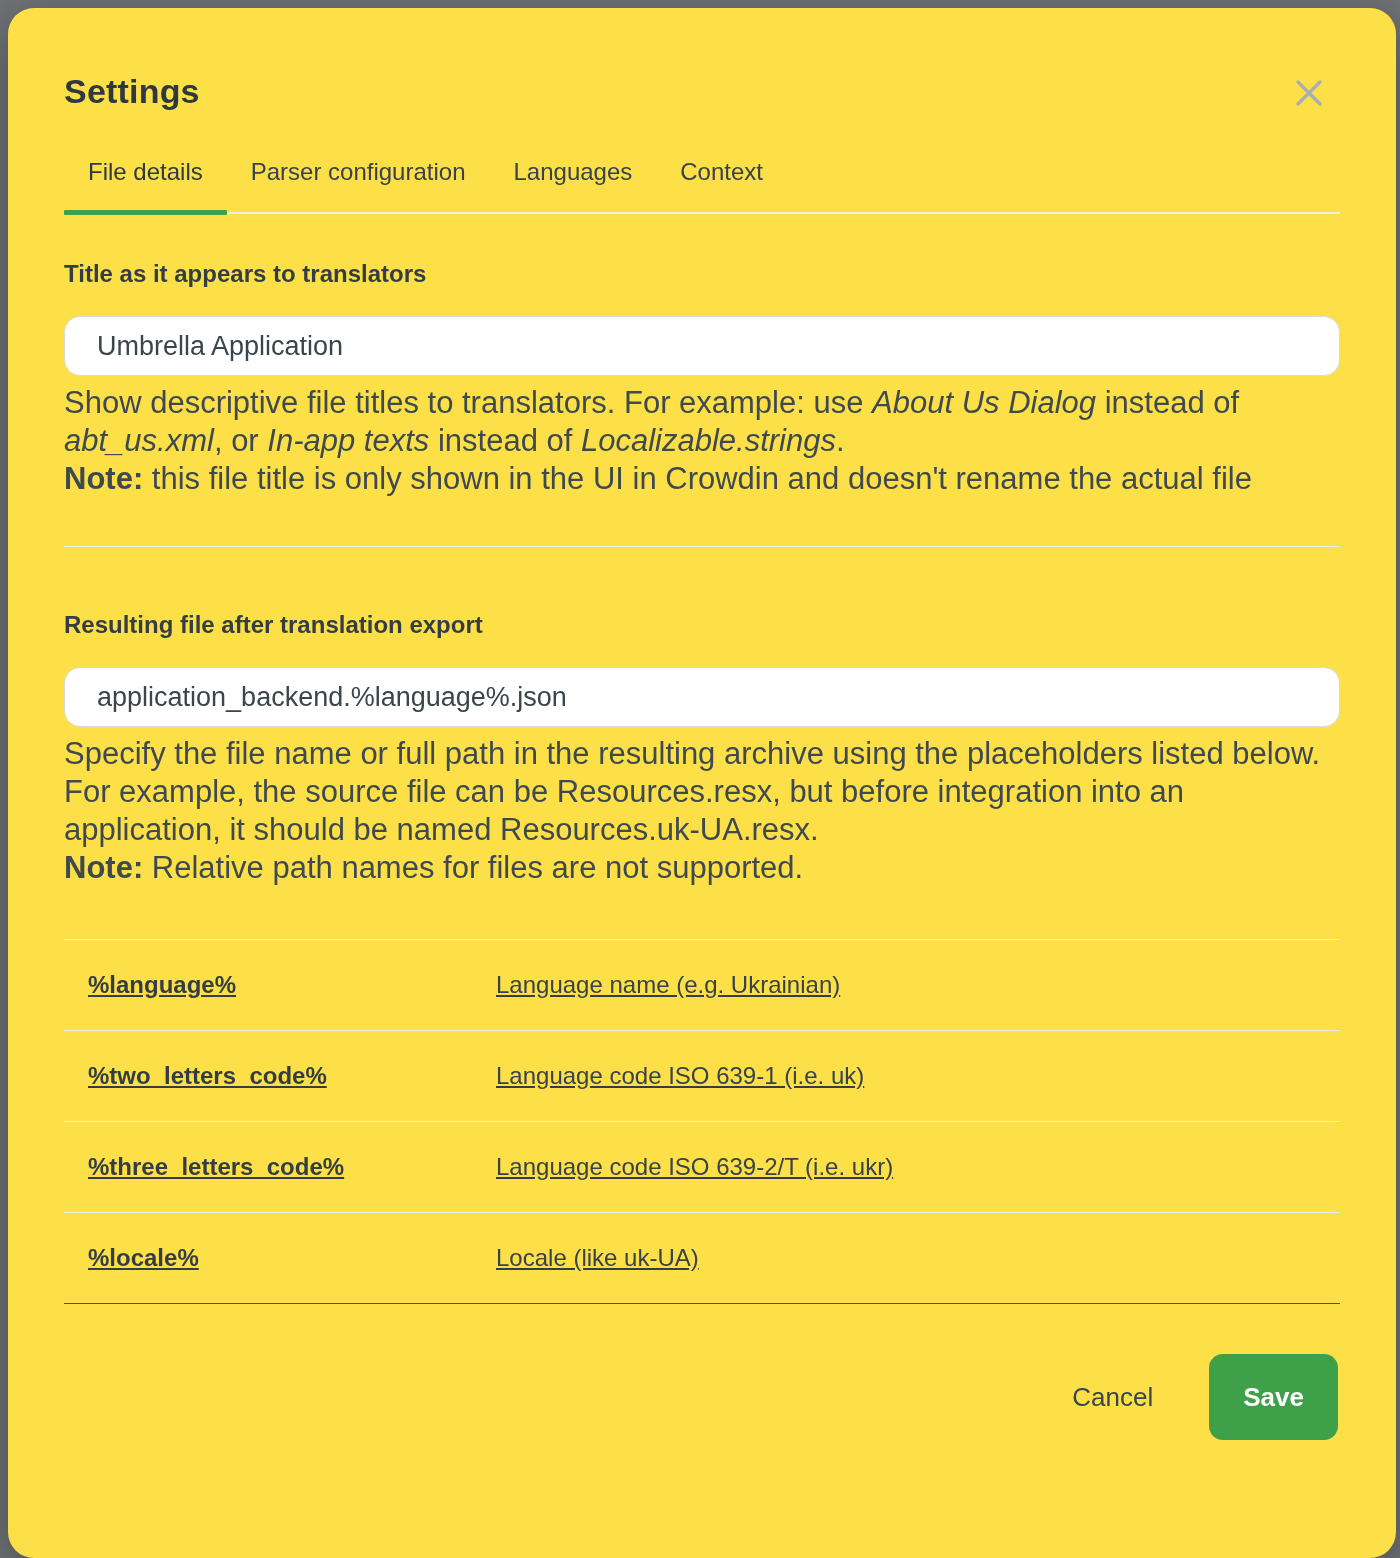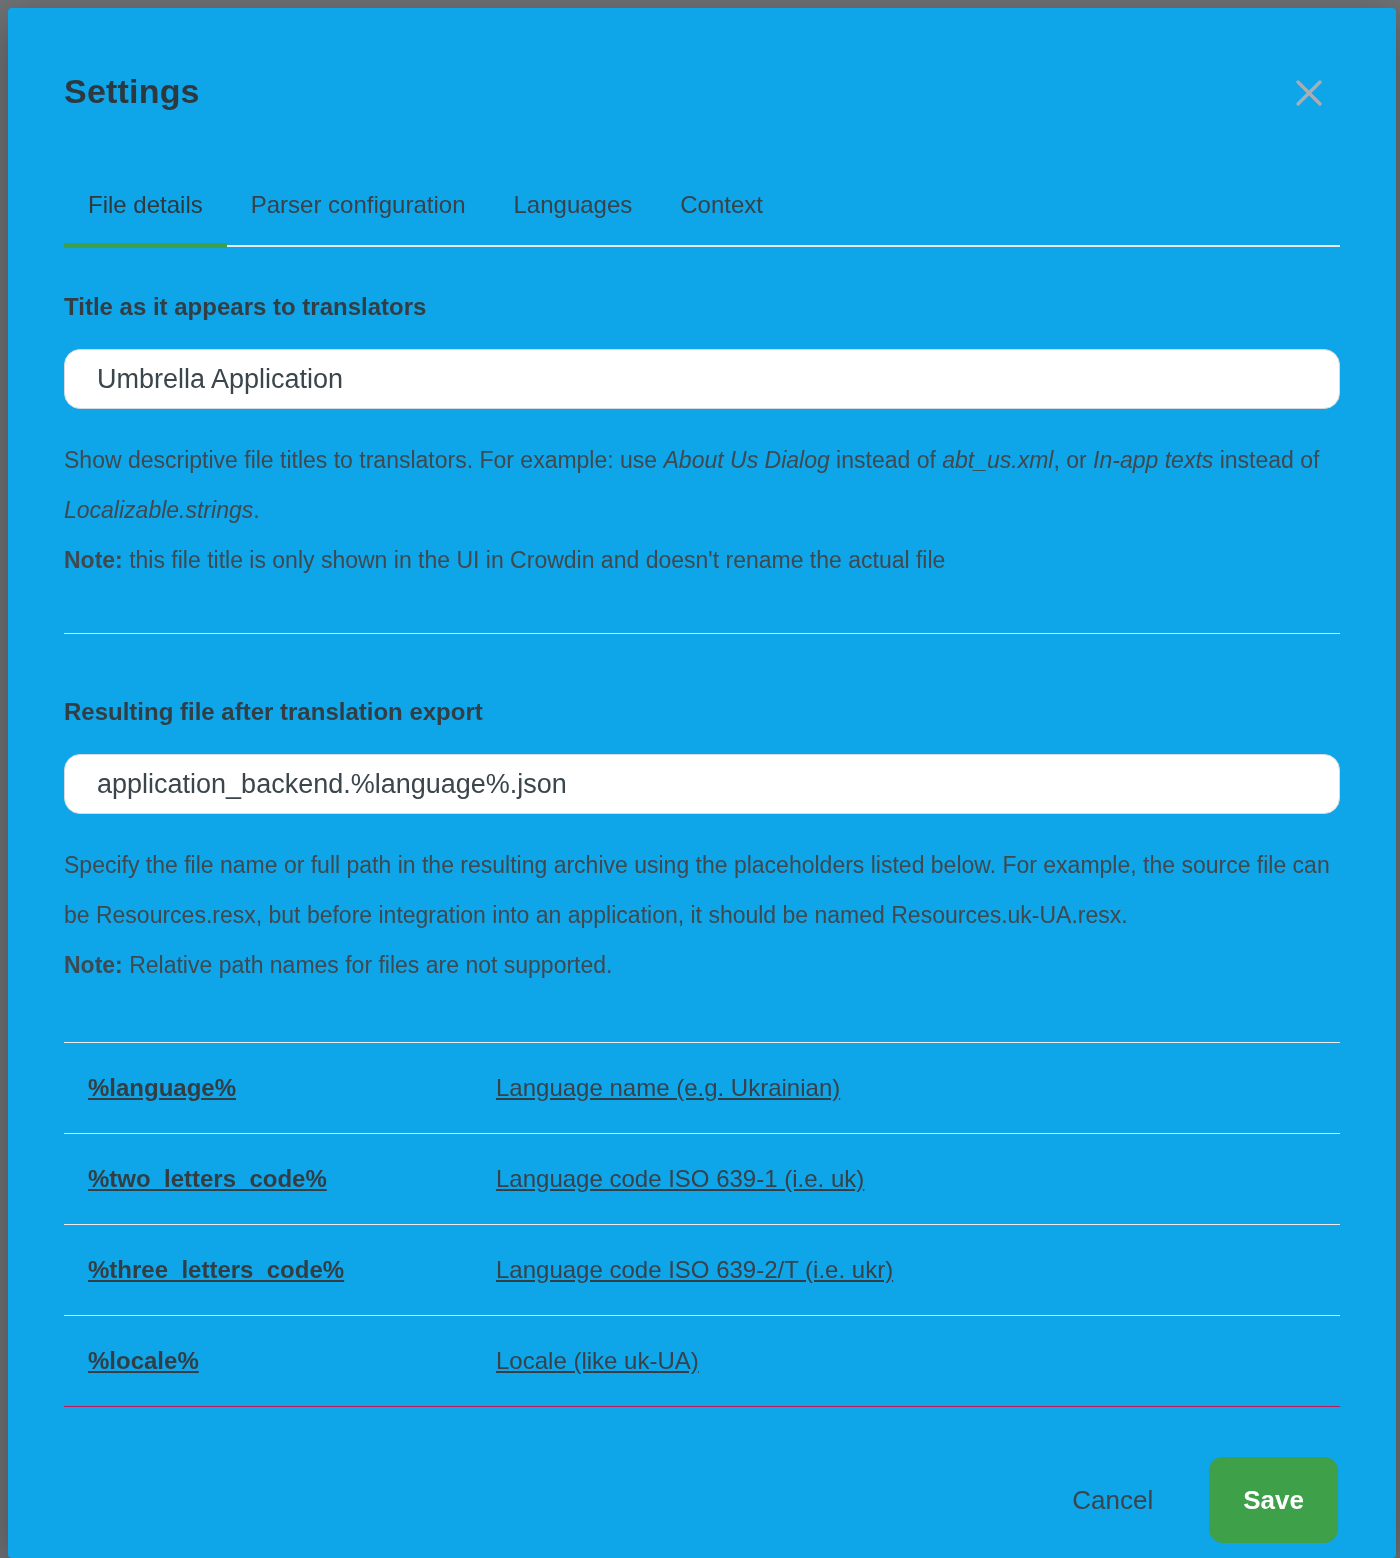--- a/index.html
+++ b/index.html
@@ -5,41 +5,41 @@
   html,body { margin:0; padding:0; }
   body {
     width:1400px; height:1558px;
     background:#6f7376;
     font-family:"Liberation Sans", sans-serif;
     position:relative;
     overflow:hidden;
   }
   .dialog {
     position:absolute; top:8px; left:8px; right:4px; bottom:0;
-    background:#0ea5e9;
-    border-radius:4px;
+    background:#fde047;
+    border-radius:26px;
     box-sizing:border-box;
     padding:64px 56px 8px 56px;
     color:#333e44;
     box-shadow:0 12px 48px rgba(0,0,0,.35);
   }
   .dialog-title {
     font-size:34px; font-weight:600; color:#2d383f;
     margin:0; letter-spacing:.2px;
   }
   .close-btn {
     position:absolute; top:66px; right:68px;
     width:38px; height:38px;
     background:none; border:none; padding:0; cursor:pointer;
     display:flex; align-items:center; justify-content:center;
   }
   
   .tabs {
     display:flex; gap:0;
-    margin-top:80px;
+    margin-top:47px;
     border-bottom:2px solid #ebecee;
   }
   .tab {
     position:relative;
     padding:0 24px 26px 24px;
     font-size:24px; color:#37424a;
     cursor:pointer; white-space:nowrap;
   }
   .tab.active { color:#2e3940; }
   .tab.active::after {
@@ -57,22 +57,22 @@
     display:block; width:100%; height:60px;
     box-sizing:border-box;
     margin-top:28px;
     border:1px solid #d6dade; border-radius:16px;
     padding:0 32px;
     font-family:"Liberation Sans", sans-serif;
     font-size:27px; color:#3a454c;
     background:#fff; outline:none;
   }
   .help {
-    margin-top:26px;
-    font-size:23px; line-height:50px; color:#3e4950;
+    margin-top:8px;
+    font-size:31px; line-height:38px; color:#3e4950;
   }
   .help .i { font-style:italic; }
   .help .b { font-weight:700; }
   .divider {
     height:1px; background:#e9ebec; margin-top:48px;
   }
   
   .ph-table {
     width:100%; margin-top:52px;
     border-collapse:collapse;

